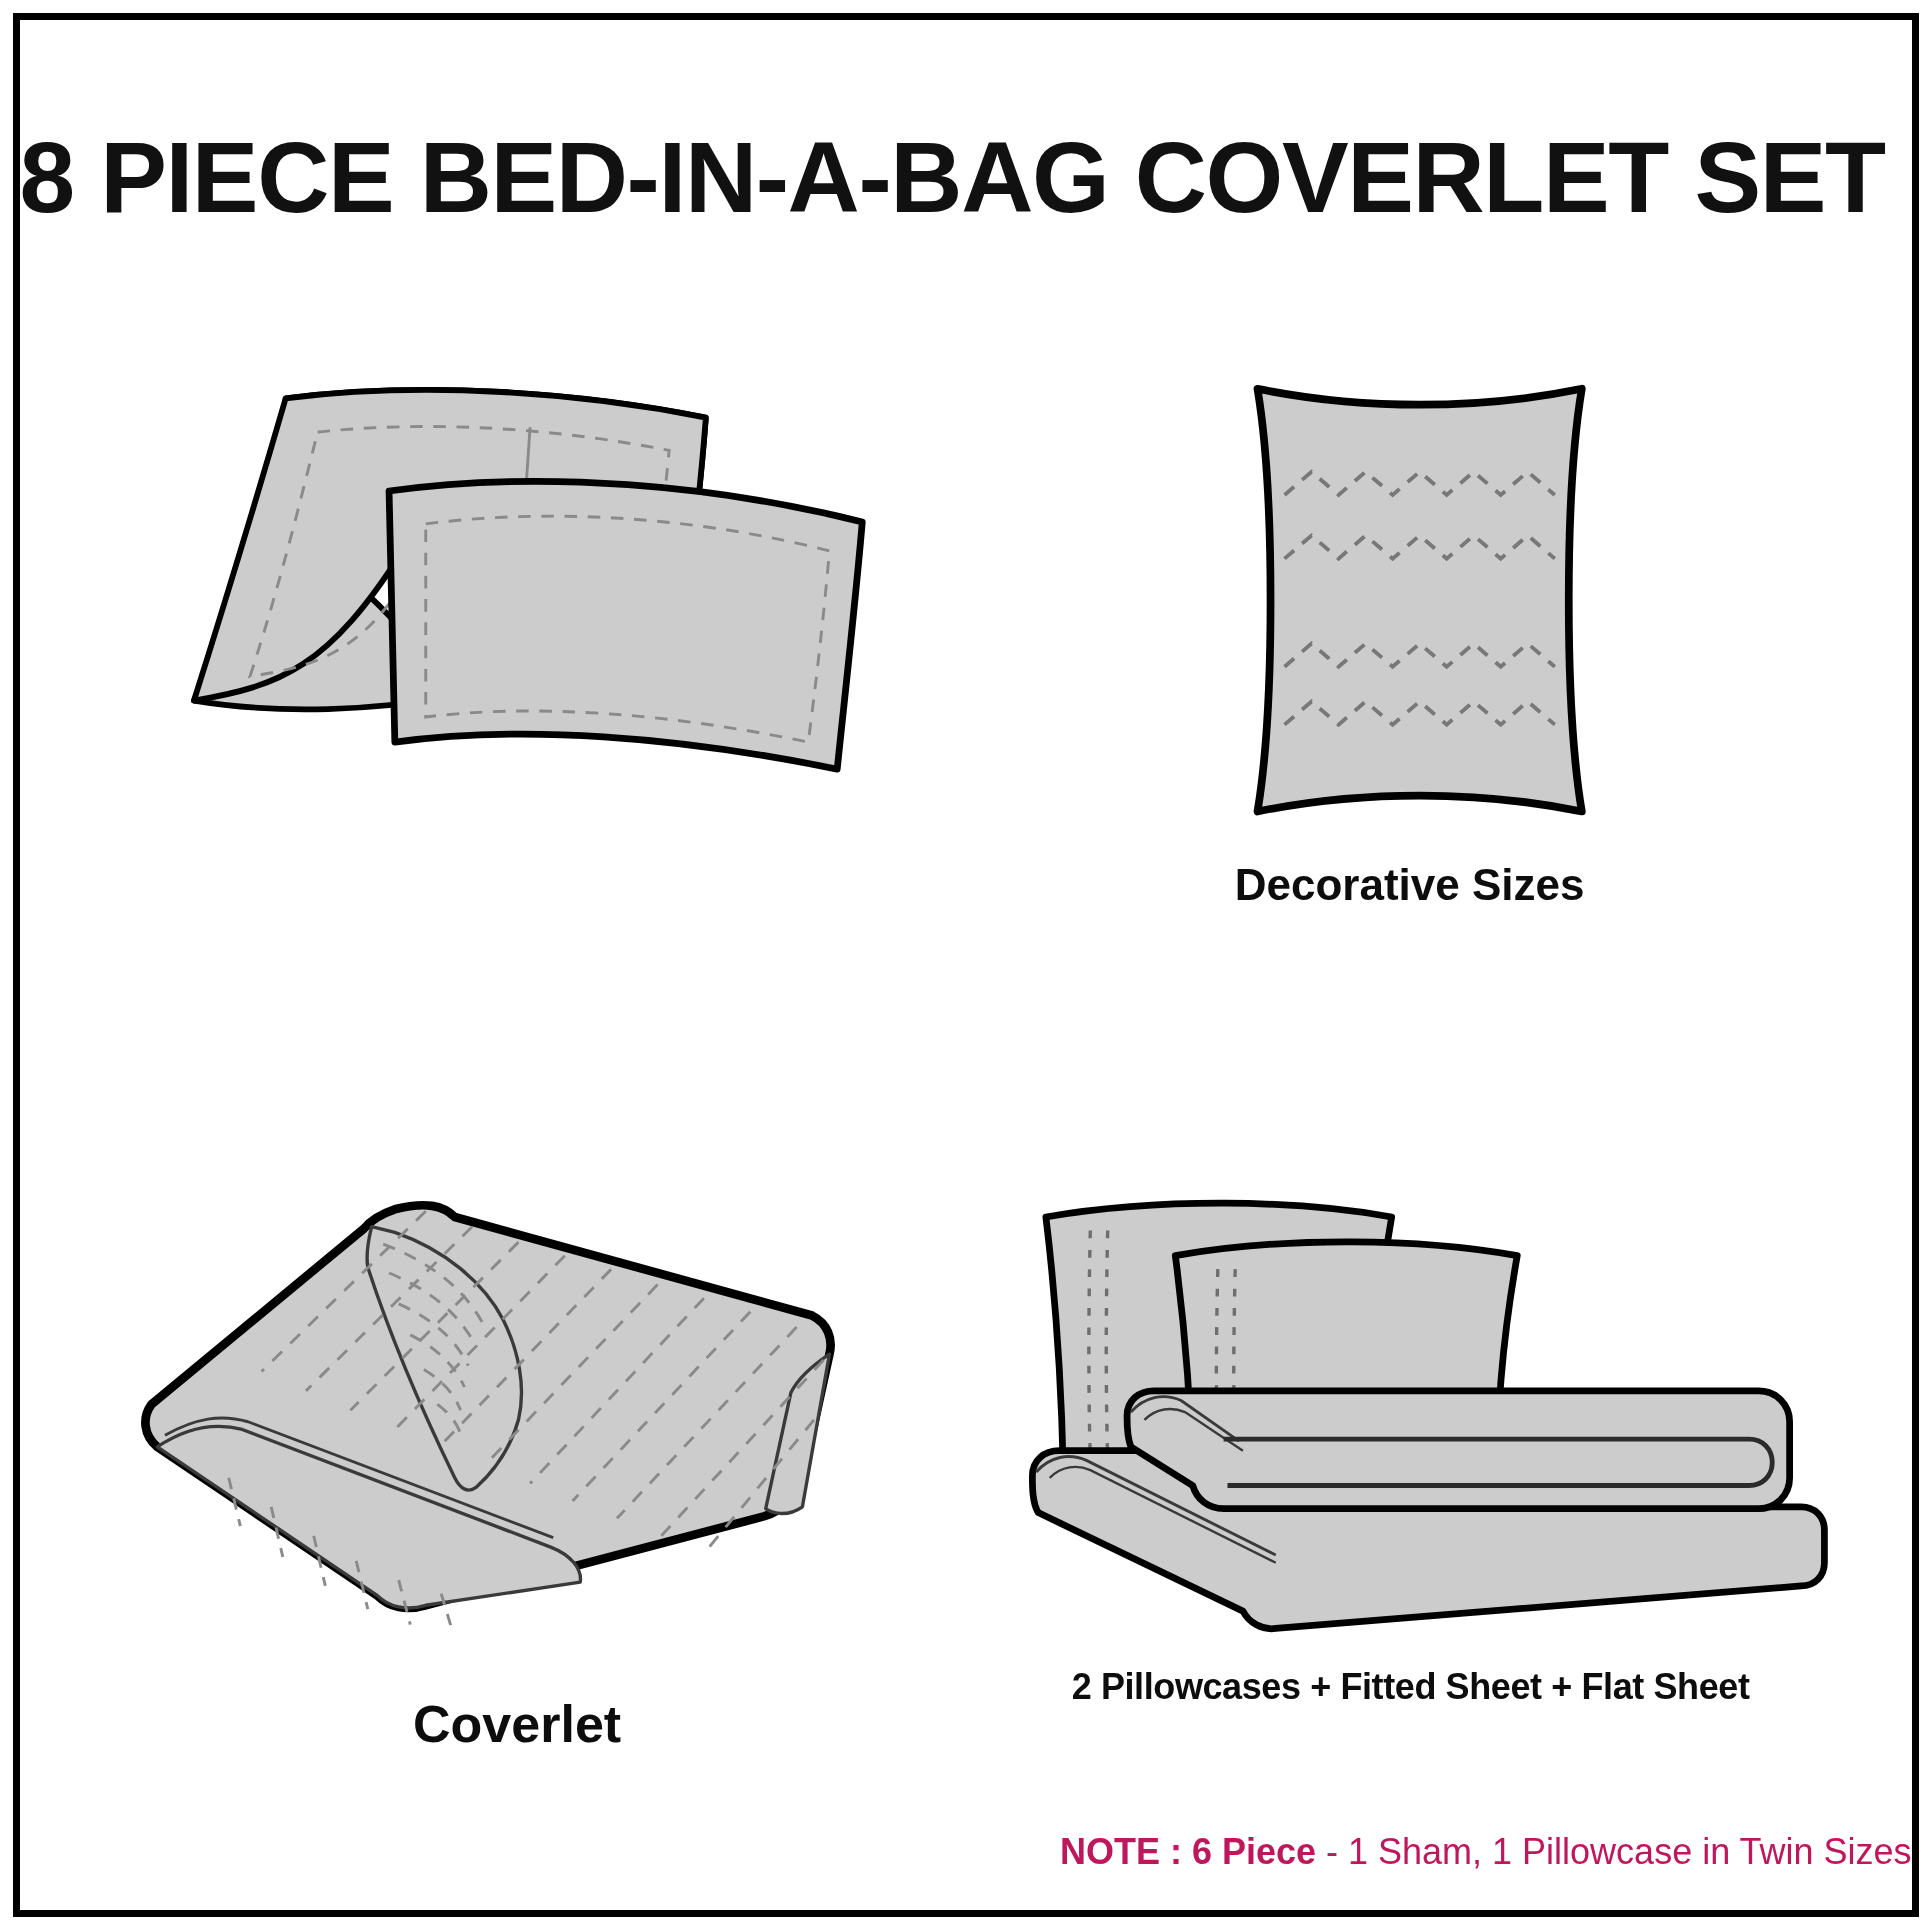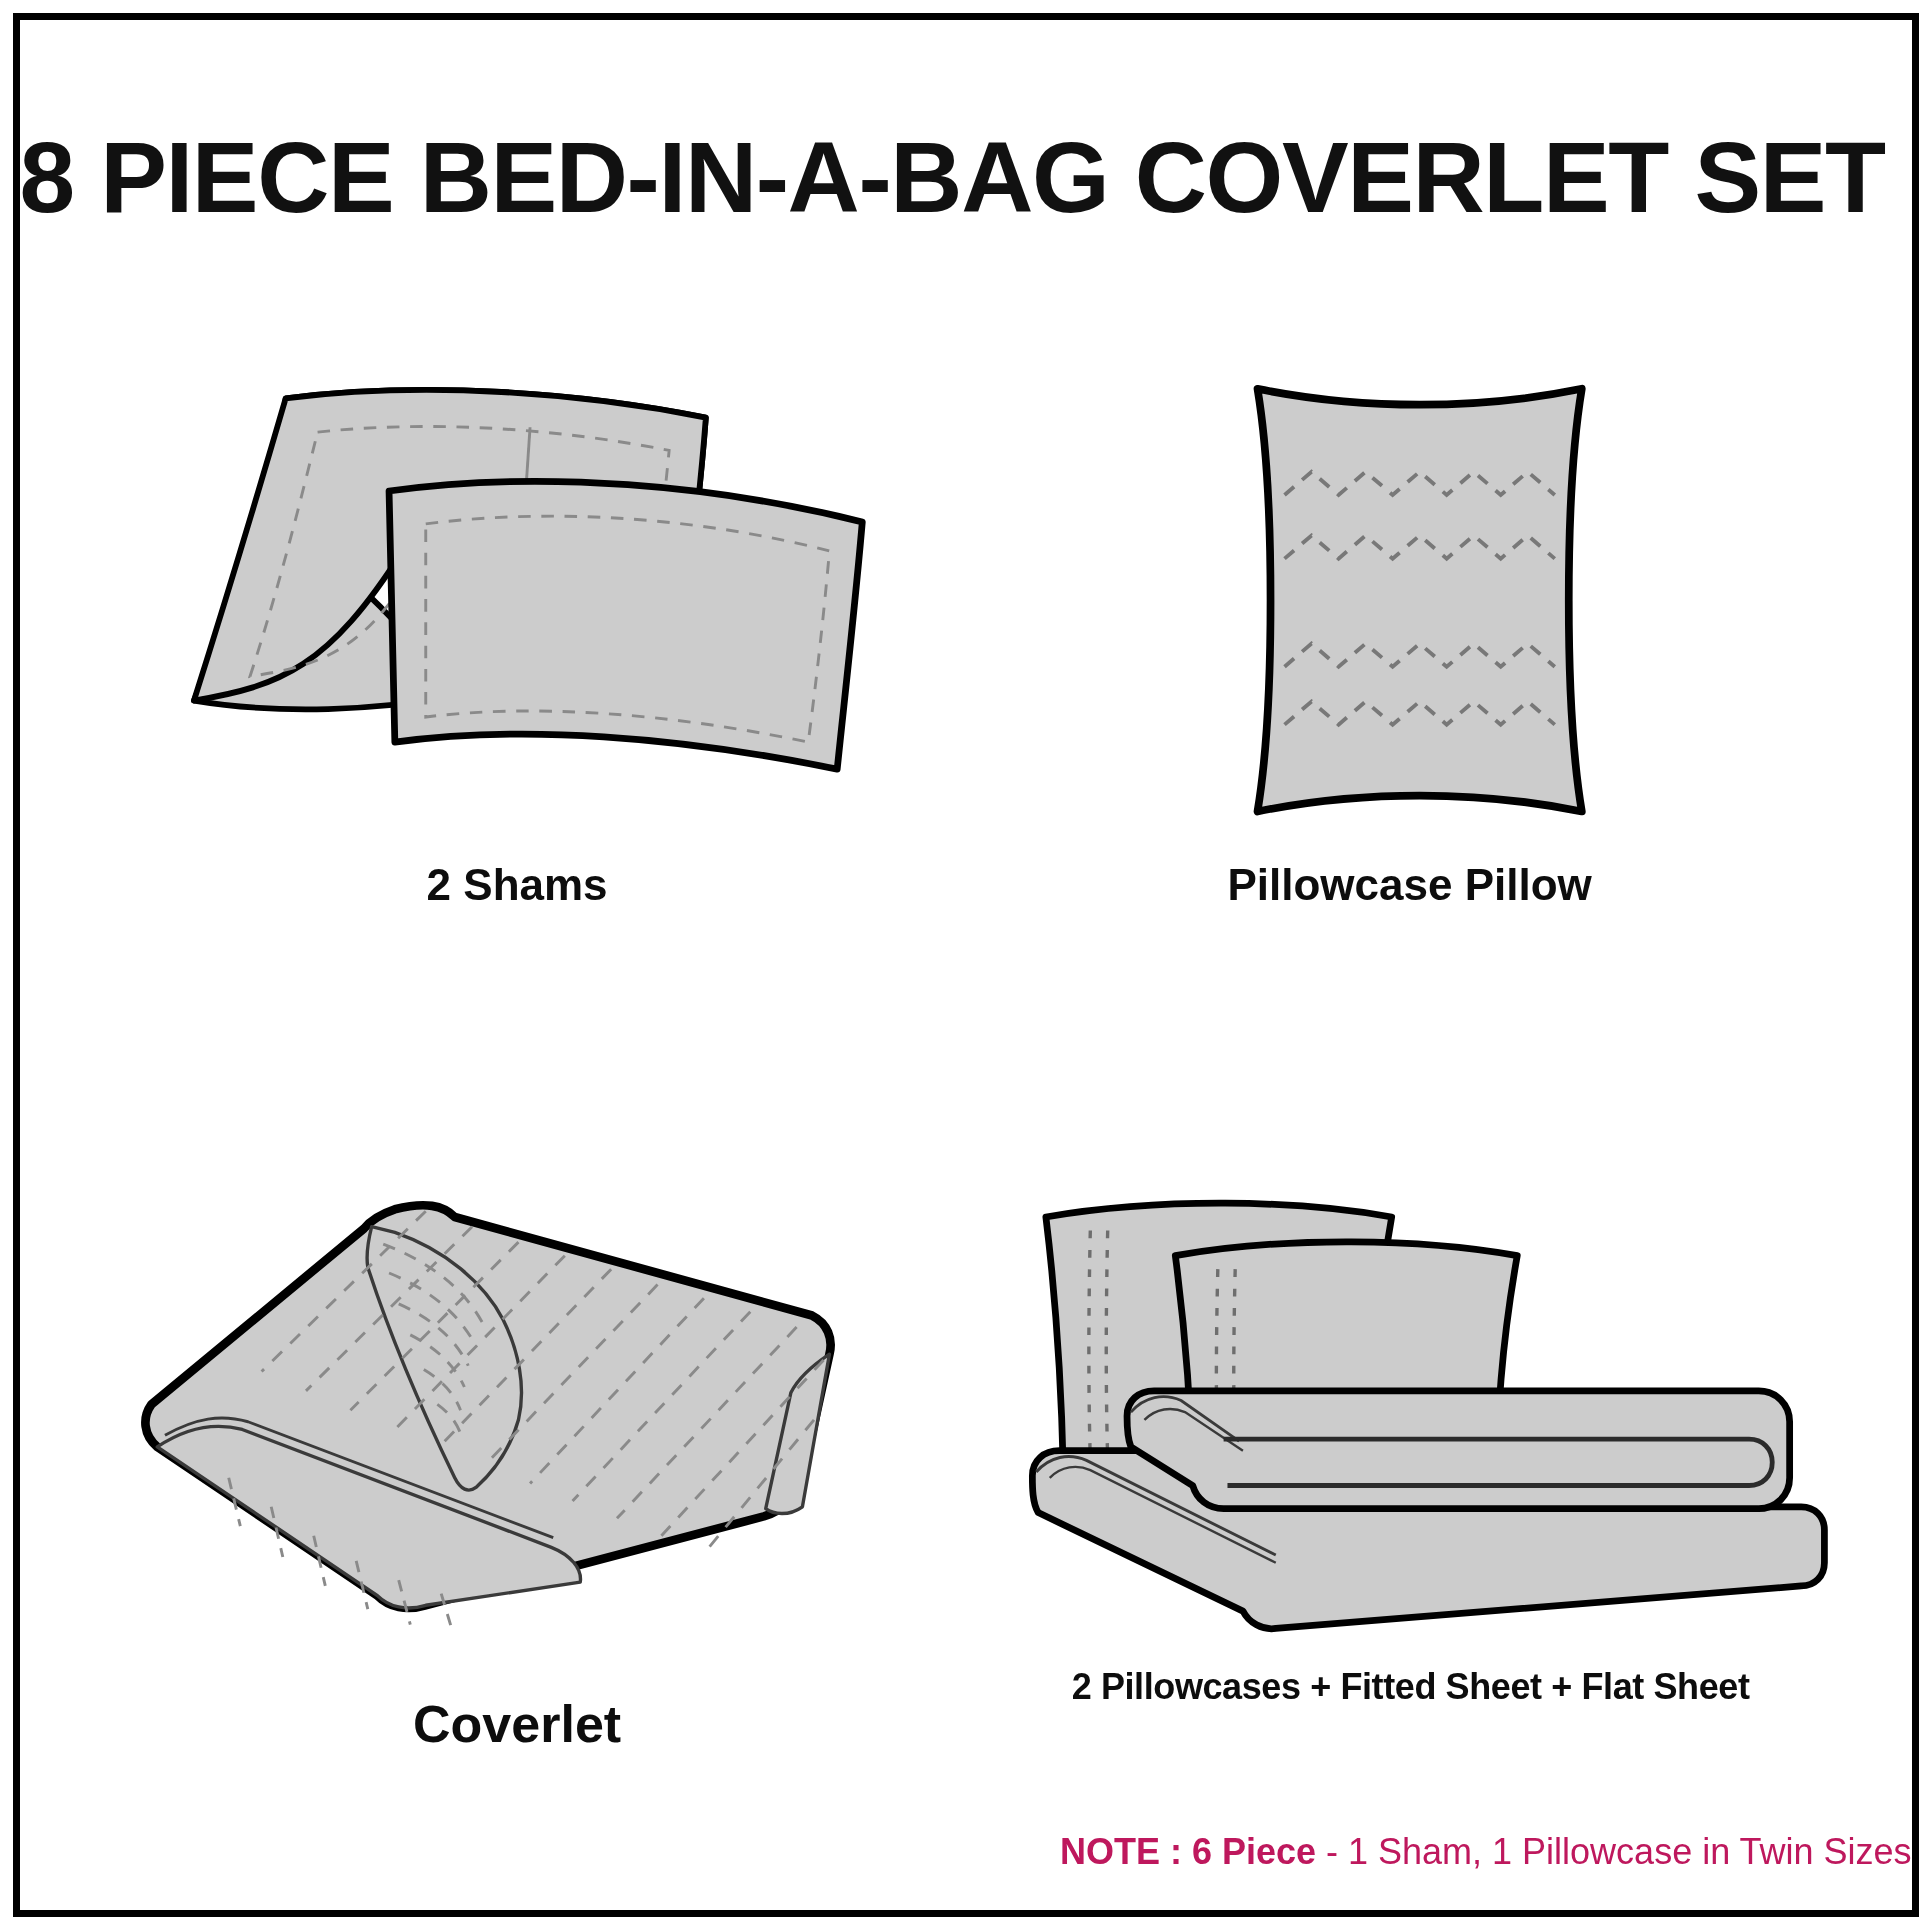--- a/index.html
+++ b/index.html
@@ -117,40 +117,39 @@
       <path d="M262,118 C420,96 600,112 752,150
                C745,232 735,320 726,406
                C560,372 400,360 268,378
                C266,290 264,200 262,118 Z" fill="#cccccc" stroke="#000000" stroke-width="7" stroke-linejoin="round"></path>
 
       <path d="M300,152 C440,134 594,148 718,180
                C712,248 704,318 696,378
                C552,348 412,338 300,352
                C300,286 300,218 300,152 Z" fill="none" stroke="#8a8a8a" stroke-width="3" stroke-dasharray="13 11"></path>
     </svg>
-    <div class="cell-label" id="label-shams">2 Shams</div>
   </div>
 
   <div class="cell" id="cell-pillow">
     <svg class="illo" width="830" height="454" viewBox="0 0 860 470">
 
       <path d="M272,12
                C380,34 500,34 608,12
                C590,120 590,342 608,450
                C500,428 380,428 272,450
                C290,342 290,120 272,12 Z" fill="#cccccc" stroke="#000000" stroke-width="8" stroke-linejoin="round"></path>
 
       <g fill="none" stroke="#787878" stroke-width="4" stroke-dasharray="13 11">
         <polyline points="300,122 328,98 356,122 384,98 412,122 440,98 468,122 496,98 524,122 552,98 580,122"></polyline>
         <polyline points="300,188 328,164 356,188 384,164 412,188 440,164 468,188 496,164 524,188 552,164 580,188"></polyline>
         <polyline points="300,300 328,276 356,300 384,276 412,300 440,276 468,300 496,276 524,300 552,276 580,300"></polyline>
         <polyline points="300,360 328,336 356,360 384,336 412,360 440,336 468,360 496,336 524,360 552,336 580,360"></polyline>
       </g>
     </svg>
-    <div class="cell-label" id="label-pillow">Pillowcase Pillow</div>
+    <div class="cell-label" id="label-pillow">Decorative Sizes</div>
   </div>
 
   <div class="cell" id="cell-coverlet">
     <svg class="illo" width="763" height="454" viewBox="0 0 790 470">
 
       <path d="M268,22
                C300,14 318,18 330,30
                L700,132
                C716,140 722,156 718,172
                L690,300

